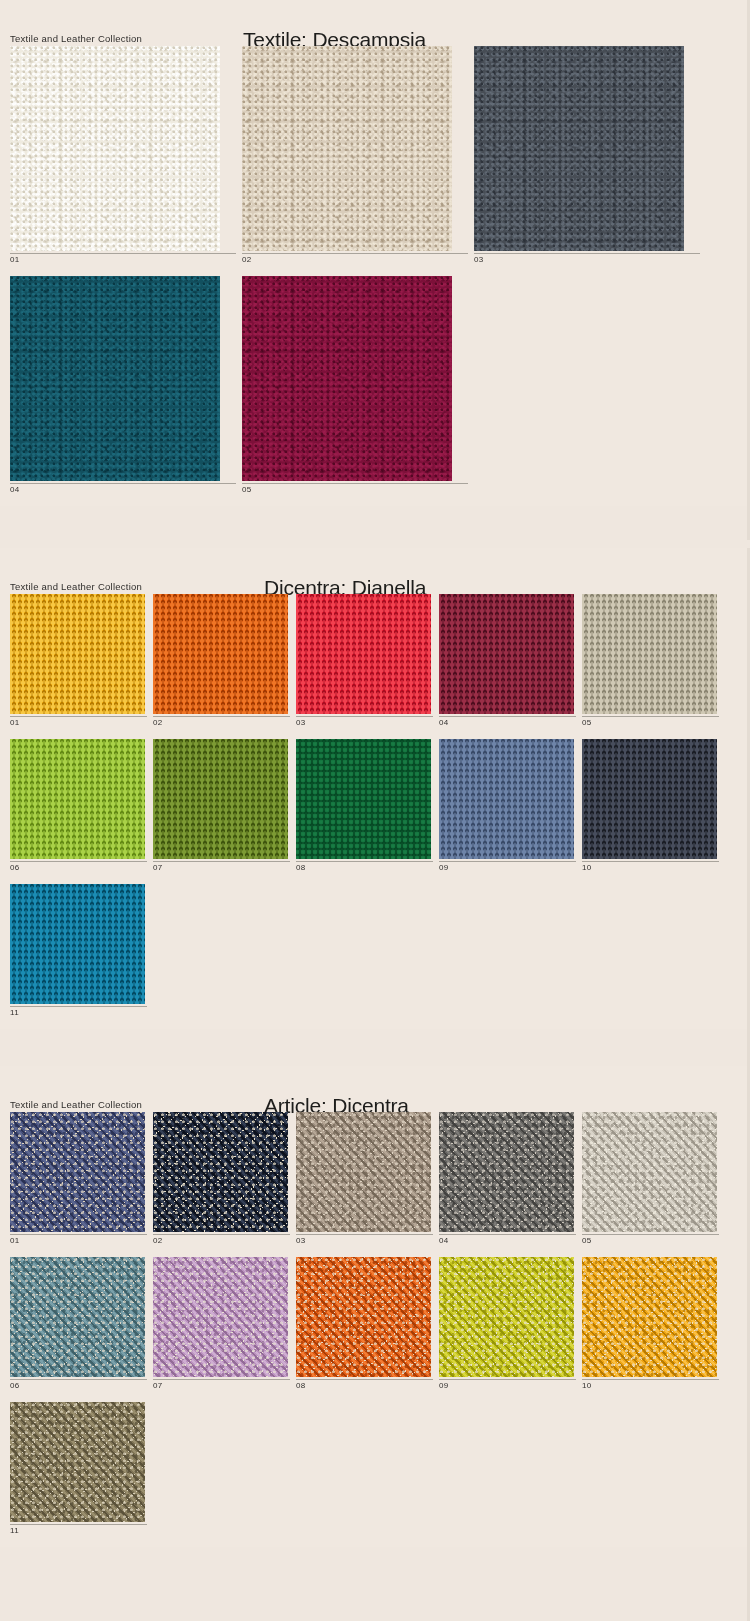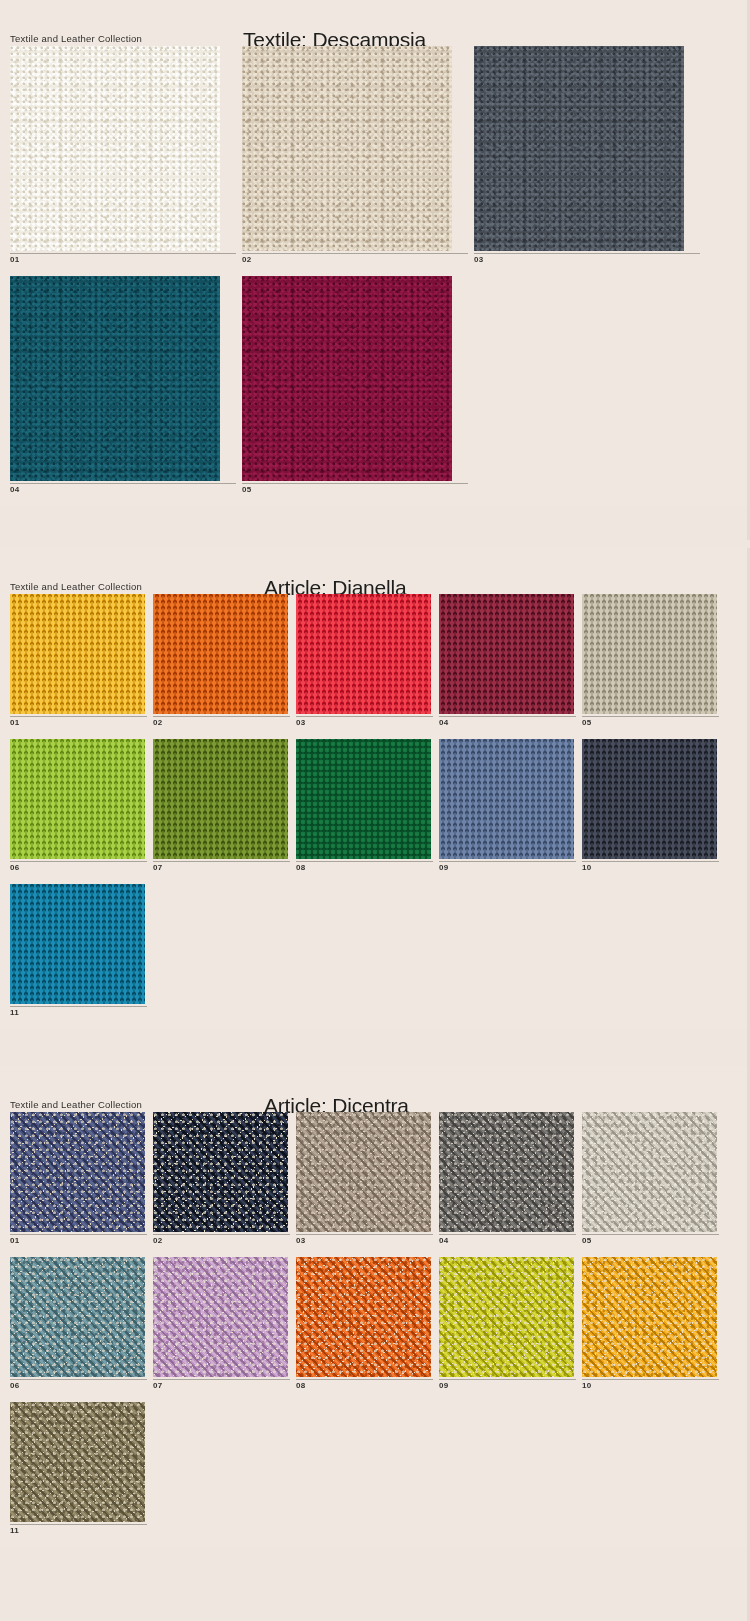--- a/index.html
+++ b/index.html
@@ -60,21 +60,20 @@
     position: relative;
     display: flex;
     flex-wrap: wrap;
     align-content: flex-start;
     padding-left: 10px;
     box-sizing: border-box;
   }
   .cell {
     position: relative;
     box-sizing: border-box;
-    font-weight: bold;
   }
   .swatch-wrap {
     position: relative;
     overflow: hidden;
   }
   .swatch {
     position: absolute;
     left: 0;
     top: 0;
     width: 100%;
@@ -225,21 +224,21 @@
               <div class="swatch pinked tex-boucle" style="--c: #7d1039; --hi: #9c1c4c; --lo: #4d0620; --fleck: #b12a5c; mask-size: 14px 14px; mask-repeat: repeat;"></div>
             </div>
             <div class="rule" style="top: 207px; width: 226px; background: rgb(169, 164, 156);"></div>
             <div class="num" style="top: 209px;">05</div>
           </div>
         </div>
       </div>
       <div class="section" style="position: absolute; left: 0px; top: 548px; width: 750px;">
         <div class="section-header">
           <div class="collection-label" style="top: 33px;">Textile and Leather Collection</div>
-          <div class="article-title" style="left: 264px; top: 28px;">Article: Dianella</div>
+          <div class="article-title" style="left: 264px; top: 28px;">Dicentra: Dianella</div>
         </div>
         <div class="grid" style="position: relative; padding-left: 0px; height: 435px;">
           <div class="cell" style="position: absolute; left: 10px; top: 0px; width: 135px; height: 145px;">
             <div class="swatch-wrap" style="width: 135px; height: 120px;">
               <div class="swatch pinked tex-weave" style="--c: #edaa11; --hi: #f7c742; --lo: #b87c00; --fleck: #ffd964; mask-size: 8px 8px; mask-repeat: repeat;"></div>
             </div>
             <div class="rule" style="top: 122px; width: 137px; background: rgb(169, 164, 156);"></div>
             <div class="num" style="top: 124px;">01</div>
           </div>
           <div class="cell" style="position: absolute; left: 153px; top: 0px; width: 135px; height: 145px;">

